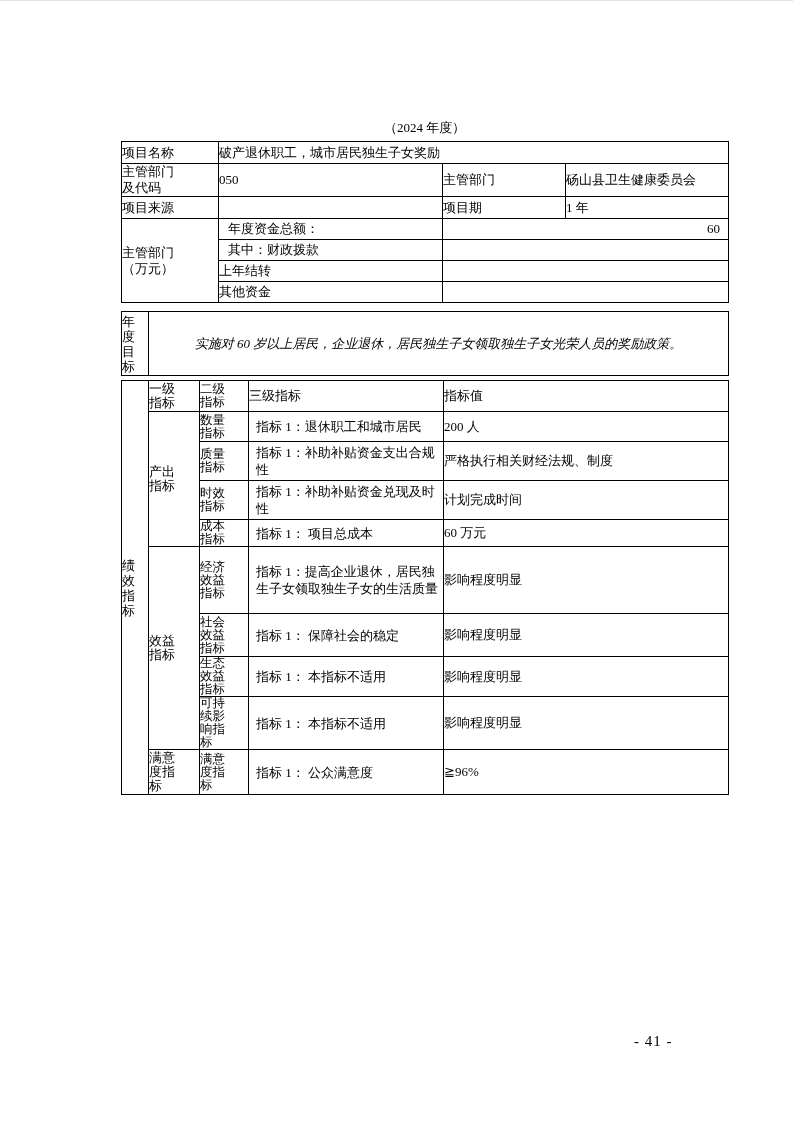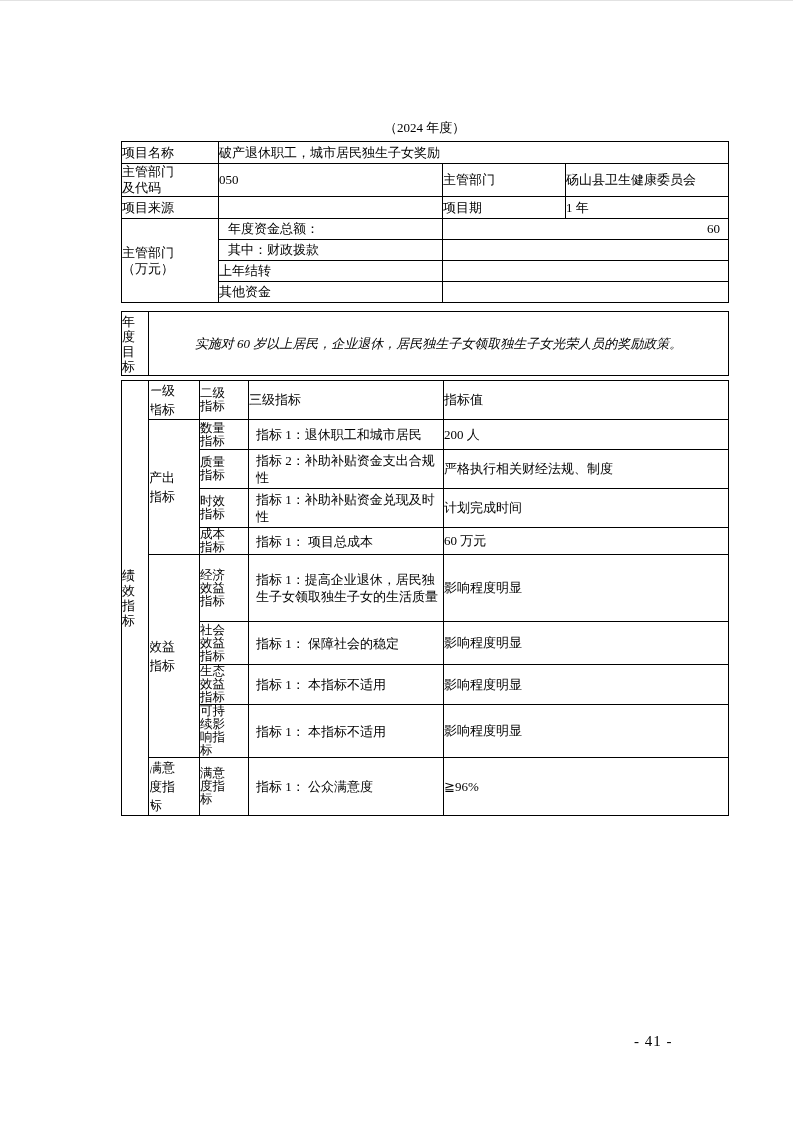--- a/index.html
+++ b/index.html
@@ -28,21 +28,21 @@
     font-size:13px; line-height:16px;
     text-align:left; vertical-align:middle;
     padding:0; overflow:hidden;
     word-break:break-all;
   }
   .t2 { margin-top:8px; }
   .t3 { margin-top:4px; }
 
   .pre { white-space:pre-line; }
   .vert { white-space:pre-line; line-height:15px; }
-  .lvl1 { white-space:pre-line; line-height:19px;border-radius:15px; }
+  .lvl1 { white-space:pre-line; line-height:14px; }
   .lvl2 { white-space:pre-line; line-height:13px; font-size:12.5px; }
   .l3   { text-align:left; padding:2px 4px 2px 7px; line-height:17px; }
   .fund-total { text-align:left; padding-left:9px;margin-left:8px; }
   .fund-among { text-align:left; padding-left:9px; }
   .fund-val   { text-align:right; padding-right:8px; }
   .goal-text  { text-align:center; padding:0 11px; line-height:19px;font-style:italic; }
 
   .pagenum {
     position:absolute; left:634px; top:1032px;
     font-size:15px; letter-spacing:1px;
@@ -144,21 +144,21 @@
           <td class="lvl1" rowspan="4">产出
 指标</td>
           <td class="lvl2">数量
 指标</td>
           <td class="l3">指标 1：退休职工和城市居民</td>
           <td>200 人</td>
         </tr>
         <tr style="height:36px">
           <td class="lvl2">质量
 指标</td>
-          <td class="l3">指标 2：补助补贴资金支出合规性</td>
+          <td class="l3">指标 1：补助补贴资金支出合规性</td>
           <td>严格执行相关财经法规、制度</td>
         </tr>
         <tr style="height:36px">
           <td class="lvl2">时效
 指标</td>
           <td class="l3">指标 1：补助补贴资金兑现及时性</td>
           <td>计划完成时间</td>
         </tr>
         <tr style="height:27px">
           <td class="lvl2">成本

